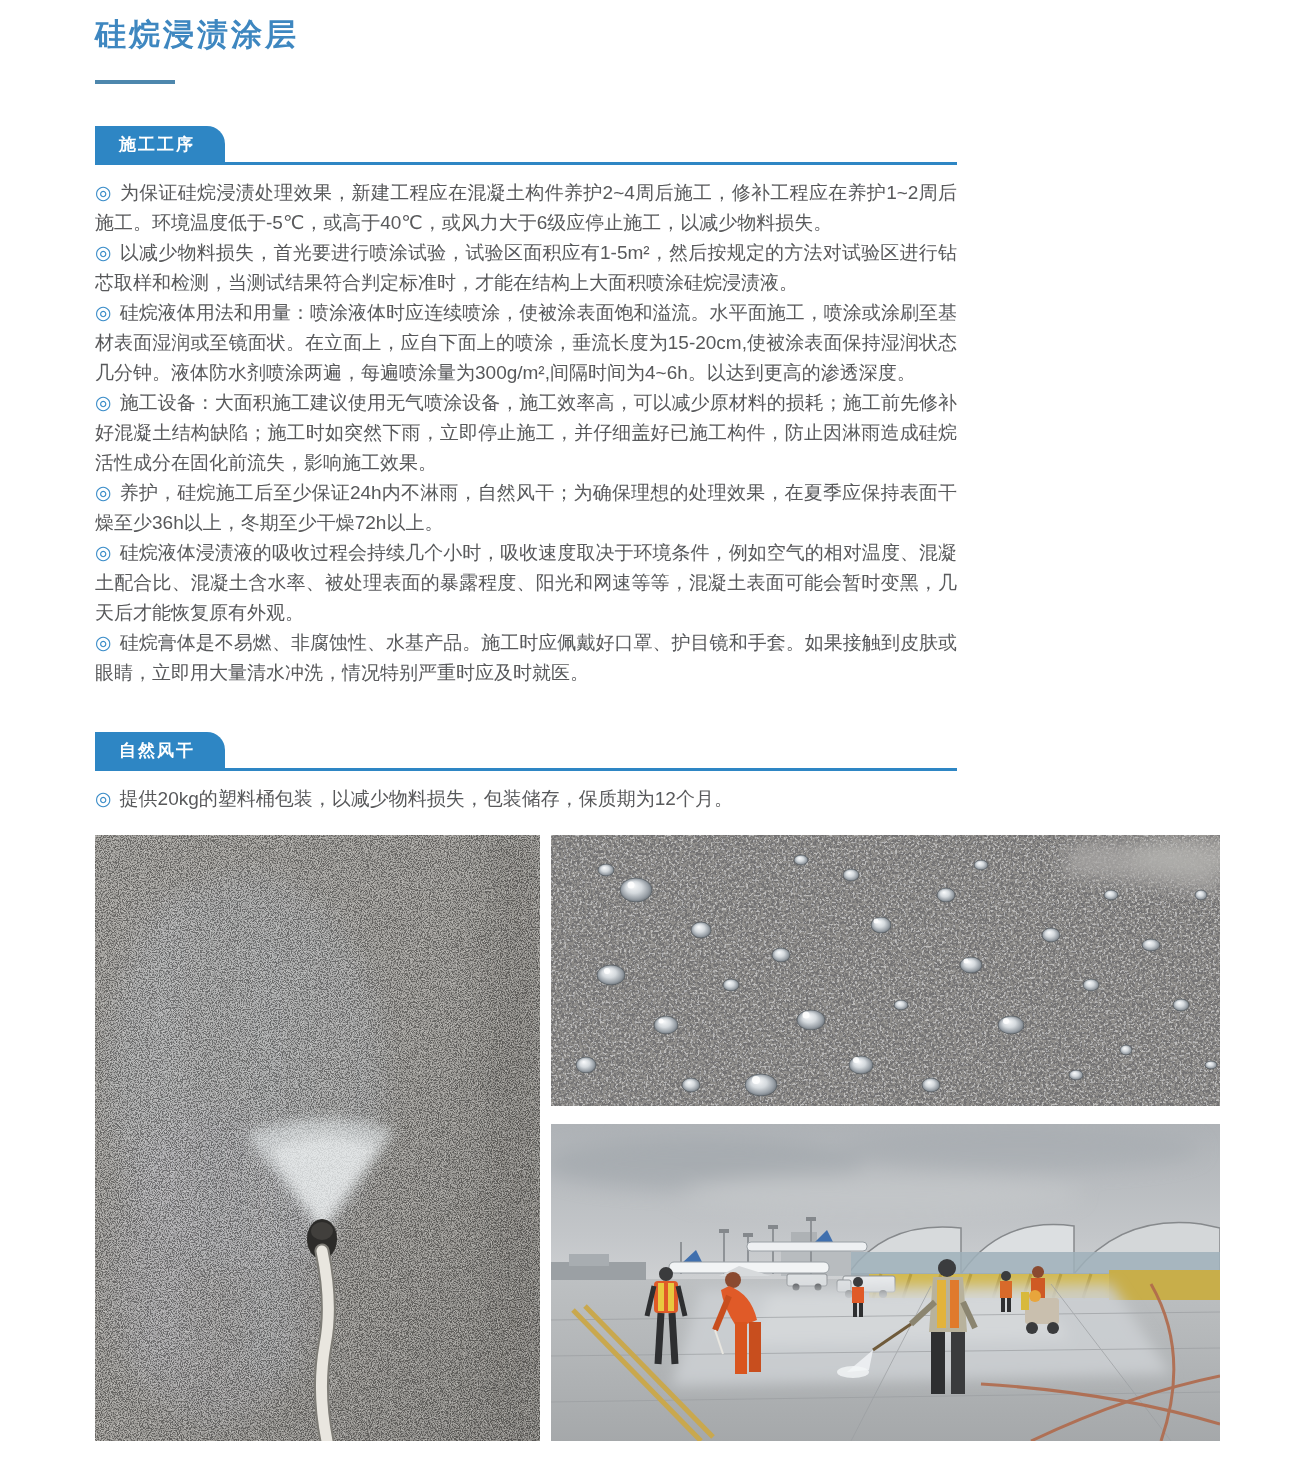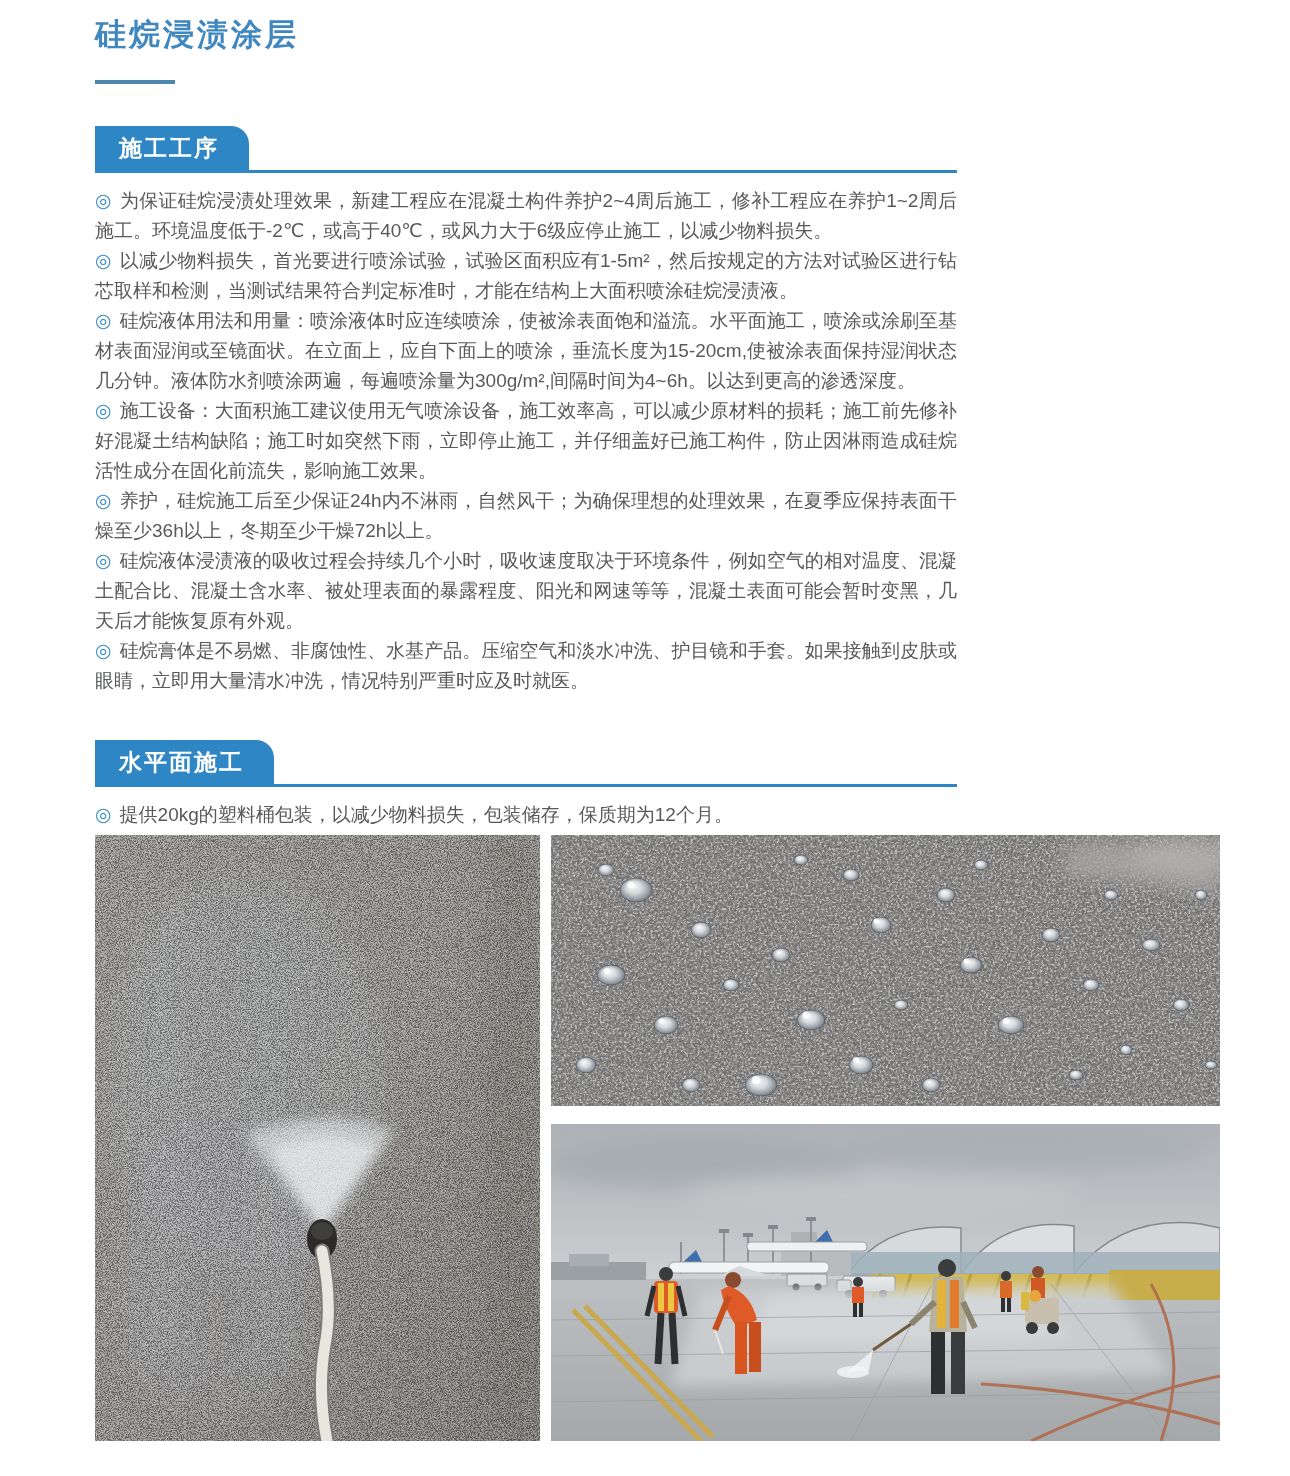--- a/index.html
+++ b/index.html
@@ -4,21 +4,21 @@
 <style>
   html,body{margin:0;padding:0;background:#ffffff;}
   body{width:1290px;height:1476px;font-family:"Liberation Sans","DejaVu Sans",sans-serif;overflow:hidden;}
   .page{position:relative;width:1024px;height:1476px;background:#ffffff;}
   .content{padding:0 67px 0 95px;}
   .page-title{margin:0;padding-top:16px;font-size:31px;line-height:38px;font-weight:bold;color:#3e87c0;letter-spacing:3px;}
   .title-underline{width:80px;height:4px;background:#4d87ad;margin-top:26px;}
   .section{margin-top:0;}
   .section-head{margin-top:44px;}
   .section-head.first{margin-top:42px;}
-  .badge{display:inline-block;background:#2e86c4;color:#ffffff;font-size:23px;font-weight:bold;letter-spacing:2px;padding:7px 30px 6px 24px;border-top-right-radius:18px;vertical-align:bottom;}
+  .badge{display:inline-block;background:#2e86c4;color:#ffffff;font-size:17px;font-weight:bold;letter-spacing:2px;padding:7px 30px 6px 24px;border-top-right-radius:18px;vertical-align:bottom;}
   .section-rule{height:0;border-bottom:3px solid #2e86c4;margin:0;}
   .bullets{margin-top:13px;font-size:19px;line-height:30px;color:#58595b;text-align:justify;}
   .bullet{margin:0;}
   .bullet-icon{color:#3a8cc8;margin-right:8px;}
   .gallery{position:absolute;left:0;top:835px;width:1290px;height:606px;}
   .photo{position:absolute;overflow:hidden;}
   .photo svg{display:block;}
   #photo-left{left:95px;top:0;width:445px;height:606px;}
   #photo-top-right{left:551px;top:0;width:669px;height:271px;}
   #photo-bottom-right{left:551px;top:289px;width:669px;height:317px;}
@@ -30,33 +30,33 @@
   <div class="content">
     <h1 class="page-title">硅烷浸渍涂层</h1>
     <div class="title-underline"></div>
 
     <div class="section">
       <div class="section-head first">
         <span class="badge">施工工序</span>
         <div class="section-rule"></div>
       </div>
       <div class="bullets">
-        <p class="bullet"><span class="bullet-icon">◎</span><span>为保证硅烷浸渍处理效果，新建工程应在混凝土构件养护2~4周后施工，修补工程应在养护1~2周后施工。环境温度低于-2℃，或高于40℃，或风力大于6级应停止施工，以减少物料损失。</span></p>
+        <p class="bullet"><span class="bullet-icon">◎</span><span>为保证硅烷浸渍处理效果，新建工程应在混凝土构件养护2~4周后施工，修补工程应在养护1~2周后施工。环境温度低于-5℃，或高于40℃，或风力大于6级应停止施工，以减少物料损失。</span></p>
         <p class="bullet"><span class="bullet-icon">◎</span><span>以减少物料损失，首光要进行喷涂试验，试验区面积应有1-5m²，然后按规定的方法对试验区进行钻芯取样和检测，当测试结果符合判定标准时，才能在结构上大面积喷涂硅烷浸渍液。</span></p>
         <p class="bullet"><span class="bullet-icon">◎</span><span>硅烷液体用法和用量：喷涂液体时应连续喷涂，使被涂表面饱和溢流。水平面施工，喷涂或涂刷至基材表面湿润或至镜面状。在立面上，应自下面上的喷涂，垂流长度为15-20cm,使被涂表面保持湿润状态几分钟。液体防水剂喷涂两遍，每遍喷涂量为300g/m²,间隔时间为4~6h。以达到更高的渗透深度。</span></p>
         <p class="bullet"><span class="bullet-icon">◎</span><span>施工设备：大面积施工建议使用无气喷涂设备，施工效率高，可以减少原材料的损耗；施工前先修补好混凝土结构缺陷；施工时如突然下雨，立即停止施工，并仔细盖好已施工构件，防止因淋雨造成硅烷活性成分在固化前流失，影响施工效果。</span></p>
         <p class="bullet"><span class="bullet-icon">◎</span><span>养护，硅烷施工后至少保证24h内不淋雨，自然风干；为确保理想的处理效果，在夏季应保持表面干燥至少36h以上，冬期至少干燥72h以上。</span></p>
         <p class="bullet"><span class="bullet-icon">◎</span><span>硅烷液体浸渍液的吸收过程会持续几个小时，吸收速度取决于环境条件，例如空气的相对温度、混凝土配合比、混凝土含水率、被处理表面的暴露程度、阳光和网速等等，混凝土表面可能会暂时变黑，几天后才能恢复原有外观。</span></p>
-        <p class="bullet"><span class="bullet-icon">◎</span><span>硅烷膏体是不易燃、非腐蚀性、水基产品。压缩空气和淡水冲洗、护目镜和手套。如果接触到皮肤或眼睛，立即用大量清水冲洗，情况特别严重时应及时就医。</span></p>
+        <p class="bullet"><span class="bullet-icon">◎</span><span>硅烷膏体是不易燃、非腐蚀性、水基产品。施工时应佩戴好口罩、护目镜和手套。如果接触到皮肤或眼睛，立即用大量清水冲洗，情况特别严重时应及时就医。</span></p>
       </div>
     </div>
 
     <div class="section">
       <div class="section-head">
-        <span class="badge">水平面施工</span>
+        <span class="badge">自然风干</span>
         <div class="section-rule"></div>
       </div>
       <div class="bullets">
         <p class="bullet"><span class="bullet-icon">◎</span><span>提供20kg的塑料桶包装，以减少物料损失，包装储存，保质期为12个月。</span></p>
       </div>
     </div>
   </div>
 
   <div class="gallery">
 

